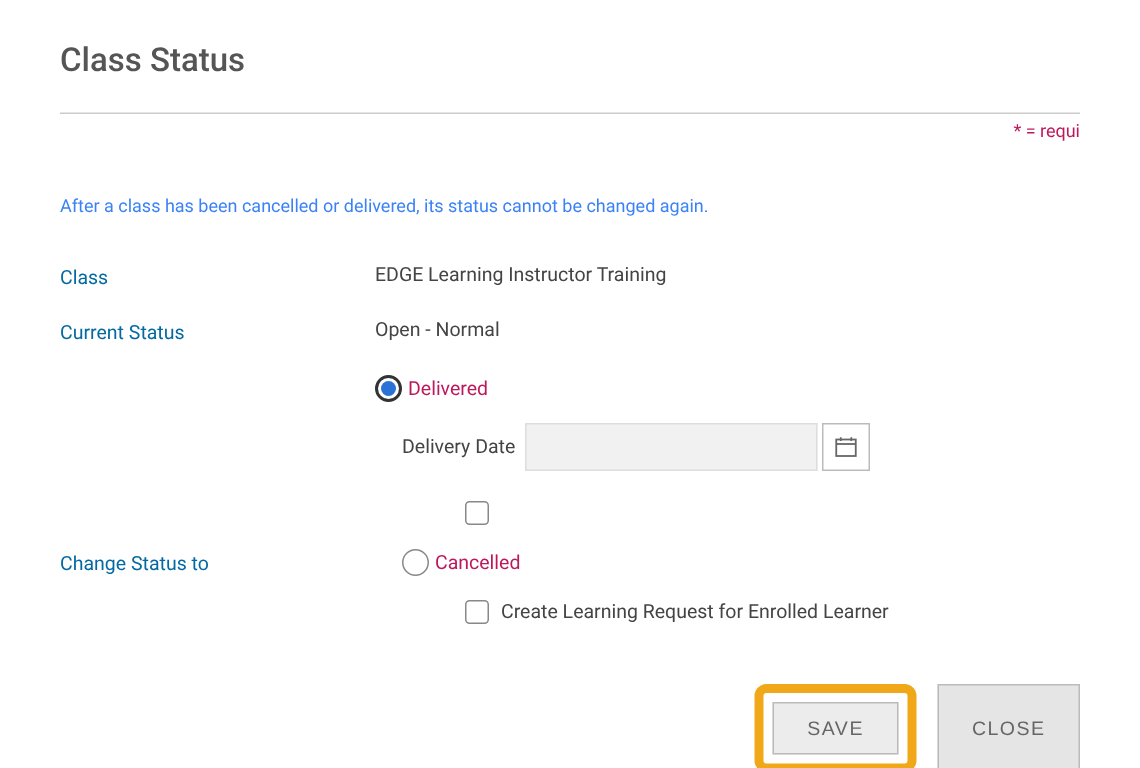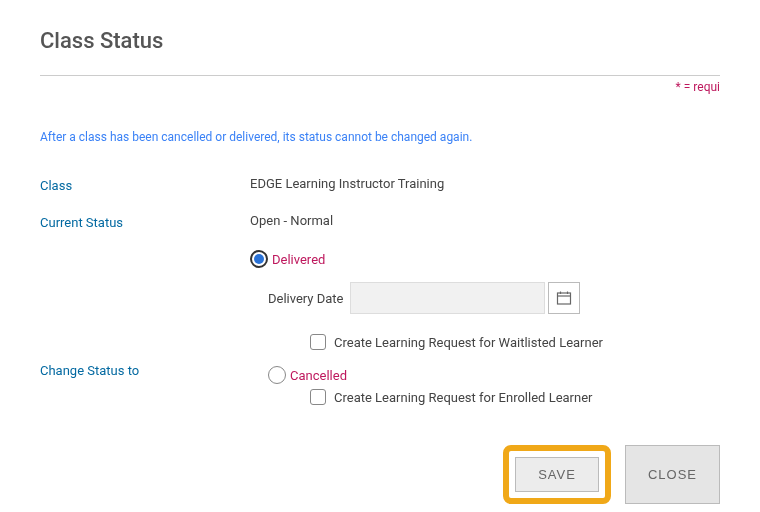--- a/index.html
+++ b/index.html
@@ -113,21 +113,21 @@
     }
     .checkbox-box {
       width: 16px;
       height: 16px;
       border: 1.5px solid #888;
       border-radius: 3px;
       margin-right: 8px;
     }
     .cancelled-line {
       margin-left: 18px;
-      margin-bottom: 5px;
+      margin-bottom: 16px;
     }
     .button-bar {
       display: flex;
       justify-content: flex-end;
       gap: 14px;
       margin-top: 24px;
     }
     .btn {
       padding: 9px 22px;
       border: 1px solid #bbb;
@@ -186,21 +186,20 @@
           <rect x="1.5" y="3" width="13" height="11" fill="none" stroke="#666" stroke-width="1.2"></rect>
           <line x1="1.5" y1="6" x2="14.5" y2="6" stroke="#666" stroke-width="1.2"></line>
           <line x1="4.5" y1="1.5" x2="4.5" y2="4" stroke="#666" stroke-width="1.2"></line>
           <line x1="11.5" y1="1.5" x2="11.5" y2="4" stroke="#666" stroke-width="1.2"></line>
         </svg>
       </div>
     </div>
 
     <div class="checkbox-line">
       <span class="checkbox-box"></span>
-      <span>Create Learning Request for Waitlisted Learner</span>
     </div>
 
     <div class="radio-line cancelled-line">
       <span class="radio-outer unselected"></span>
       <span class="radio-label">Cancelled</span>
     </div>
 
     <div class="checkbox-line">
       <span class="checkbox-box"></span>
       <span>Create Learning Request for Enrolled Learner</span>

